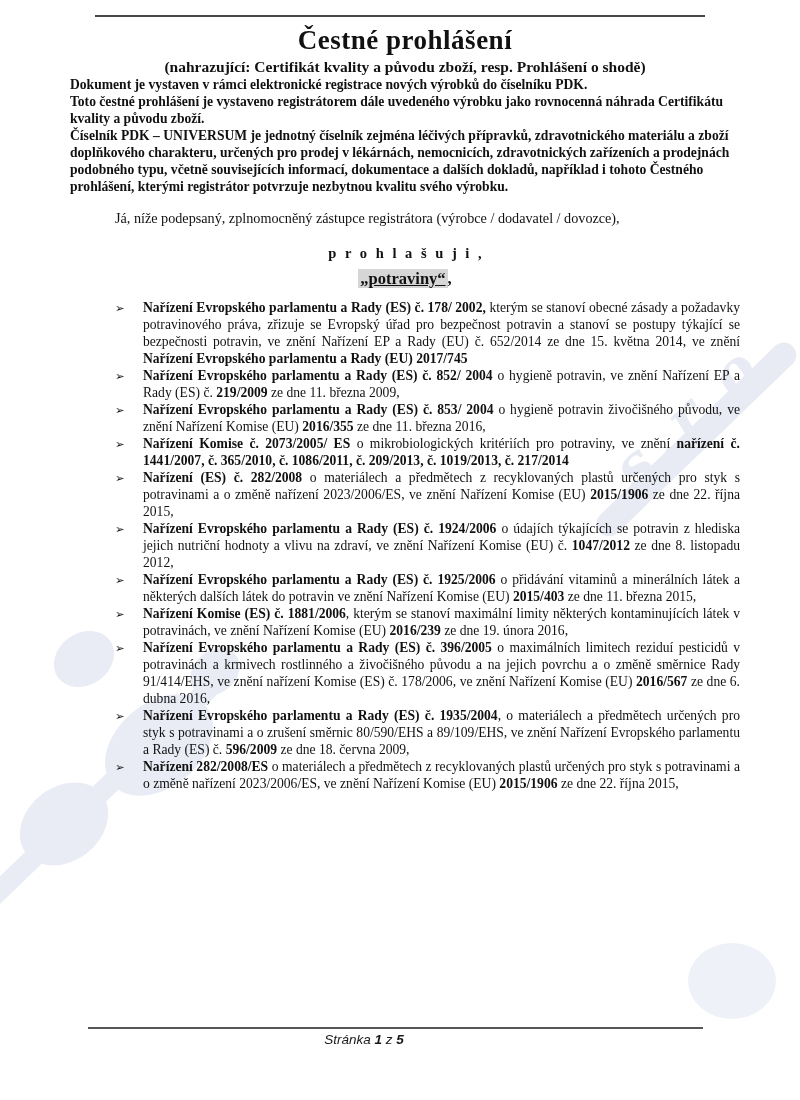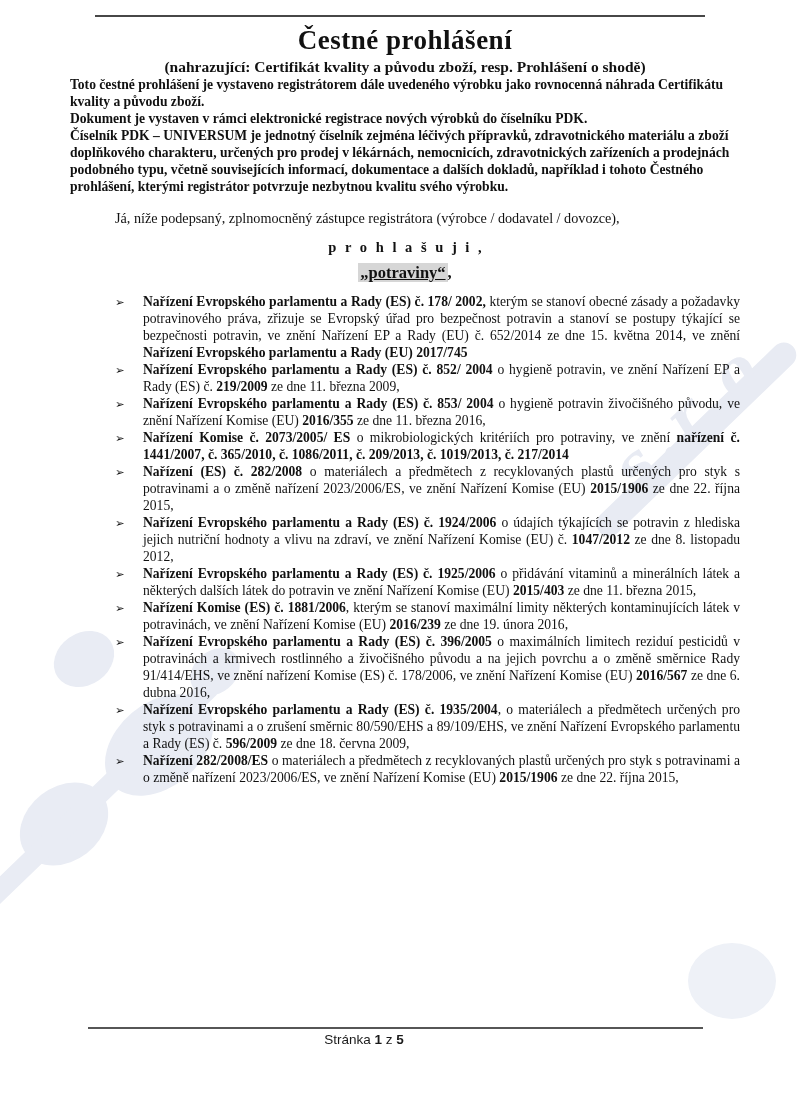--- a/index.html
+++ b/index.html
@@ -34,38 +34,38 @@
     letter-spacing:.4px;color:#1a1a1a;}
   .rule-top{height:2px;background:#474747;margin:15px 35px 0 25px;}
 
   .title{margin-top:8px;text-align:center;font-weight:bold;font-size:27px;letter-spacing:.5px;}
   .subtitle{margin-top:2px;text-align:center;font-weight:bold;font-size:15.5px;}
 
   .preamble-h{margin-top:23px;font-weight:bold;font-size:19px;}
   .preamble p{margin:0;font-weight:bold;font-size:13.6px;line-height:17px;}
 
   .intro{margin-top:15px;padding-left:45px;font-size:14.2px;}
-  .verb{margin-top:12px;text-align:center;font-weight:bold;font-size:14.5px;word-spacing:5px;}
+  .verb{margin-top:18px;text-align:center;font-weight:bold;font-size:14.5px;word-spacing:5px;}
   .product-line{margin-top:19px;font-size:14.2px;}
   .product-line .small{font-size:12.6px;font-family:"Liberation Sans", sans-serif;}
   .product-type{margin-top:7px;text-align:center;font-size:16.5px;font-weight:bold;}
   .product-type .hl{background:#d6d6d6;text-decoration:underline;padding:0 2px;}
   .req-intro{margin-top:17px;font-size:14.2px;}
 
   .regs{margin-top:10px;padding-left:45px;}
   .reg{position:relative;padding-left:28px;font-size:13.6px;line-height:17px;
     text-align:justify;}
   .reg .marker{position:absolute;left:0;top:1px;font-family:"DejaVu Sans", sans-serif;
     font-size:11.5px;}
   .sb{font-weight:bold;}
   .sr{font-weight:normal;}
 
   .footer-rule{position:absolute;left:88px;top:1012px;width:615px;height:2px;background:#565656;z-index:1;}
   .page-footer{position:absolute;left:0;top:1017px;width:728px;text-align:center;z-index:1;
-    font-family:"Liberation Sans", sans-serif;font-size:13.5px;color:#1a1a1a;}
+    font-family:"Liberation Sans", sans-serif;font-size:13.5px;color:#1a1a1a;font-style:italic;}
 </style>
 </head>
 <body>
 
 <div class="page">
 
   <div class="watermark">
     <div class="wm-blob wb3"></div>
     <div class="wm-blob wb4"></div>
     <div class="wm-blob wb2"></div>
@@ -77,22 +77,22 @@
   </div>
 
   <div class="content">
 
     <div class="rule-top"></div>
 
     <div class="title">Čestné prohlášení</div>
     <div class="subtitle">(nahrazující: Certifikát kvality a původu zboží, resp. Prohlášení o shodě)</div>
 
     <div class="preamble">
+      <p>Dokument je vystaven v rámci elektronické registrace nových výrobků do číselníku PDK.</p>
       <p>Toto čestné prohlášení je vystaveno registrátorem dále uvedeného výrobku jako rovnocenná náhrada Certifikátu kvality a původu zboží.</p>
-      <p>Dokument je vystaven v rámci elektronické registrace nových výrobků do číselníku PDK.</p>
       <p>Číselník PDK – UNIVERSUM je jednotný číselník zejména léčivých přípravků, zdravotnického materiálu a zboží doplňkového charakteru, určených pro prodej v lékárnách, nemocnicích, zdravotnických zařízeních a prodejnách podobného typu, včetně souvisejících informací, dokumentace a dalších dokladů, například i tohoto Čestného prohlášení, kterými registrátor potvrzuje nezbytnou kvalitu svého výrobku.</p>
     </div>
 
     <div class="intro">Já, níže podepsaný, zplnomocněný zástupce registrátora (výrobce / dodavatel / dovozce),</div>
 
     <div class="verb">p r o h l a š u j i ,</div>
 
 
     <div class="product-type"><span class="hl">„potraviny“</span><span>,</span></div>
 

